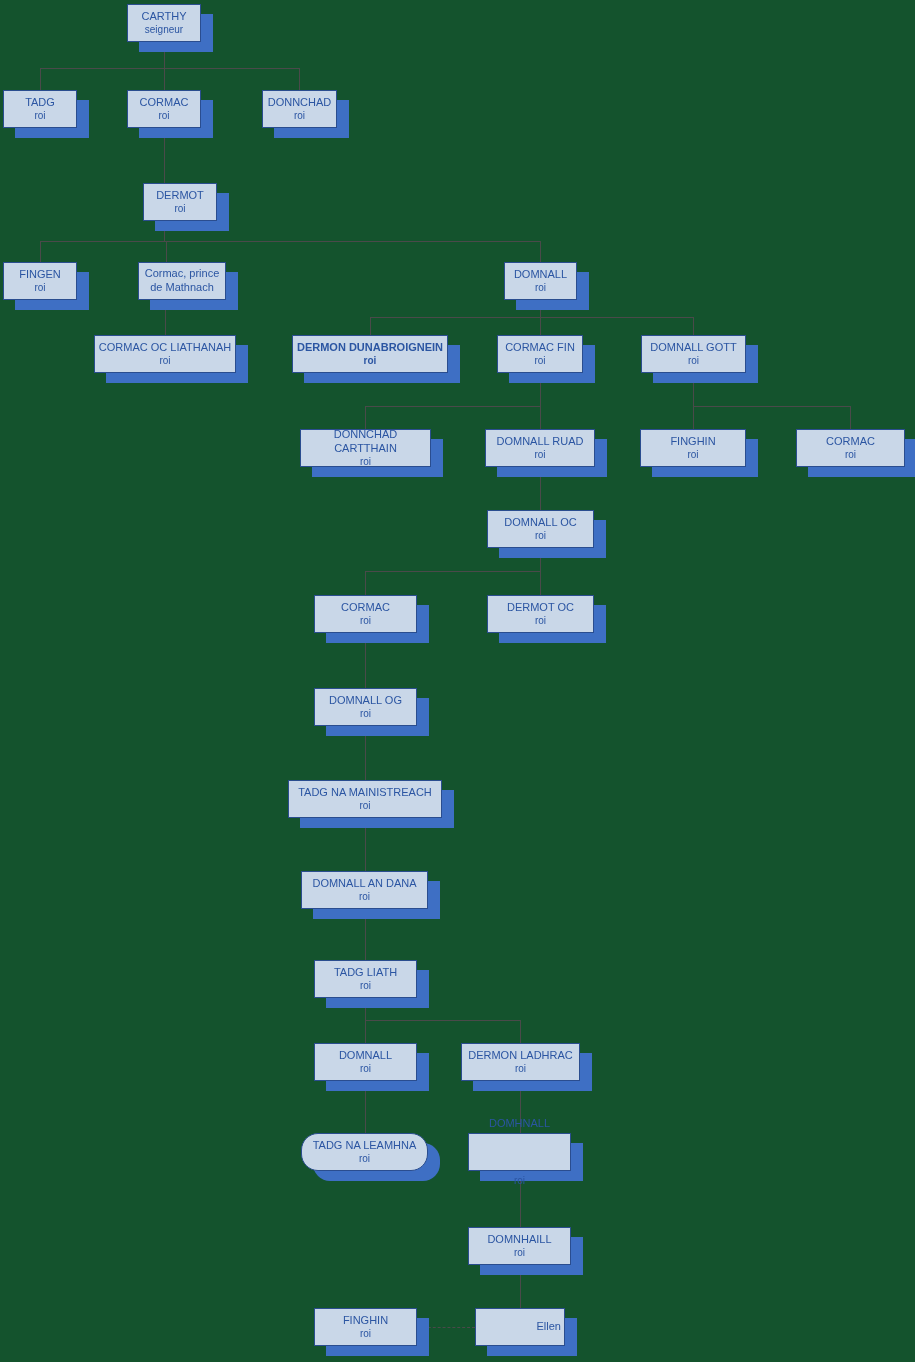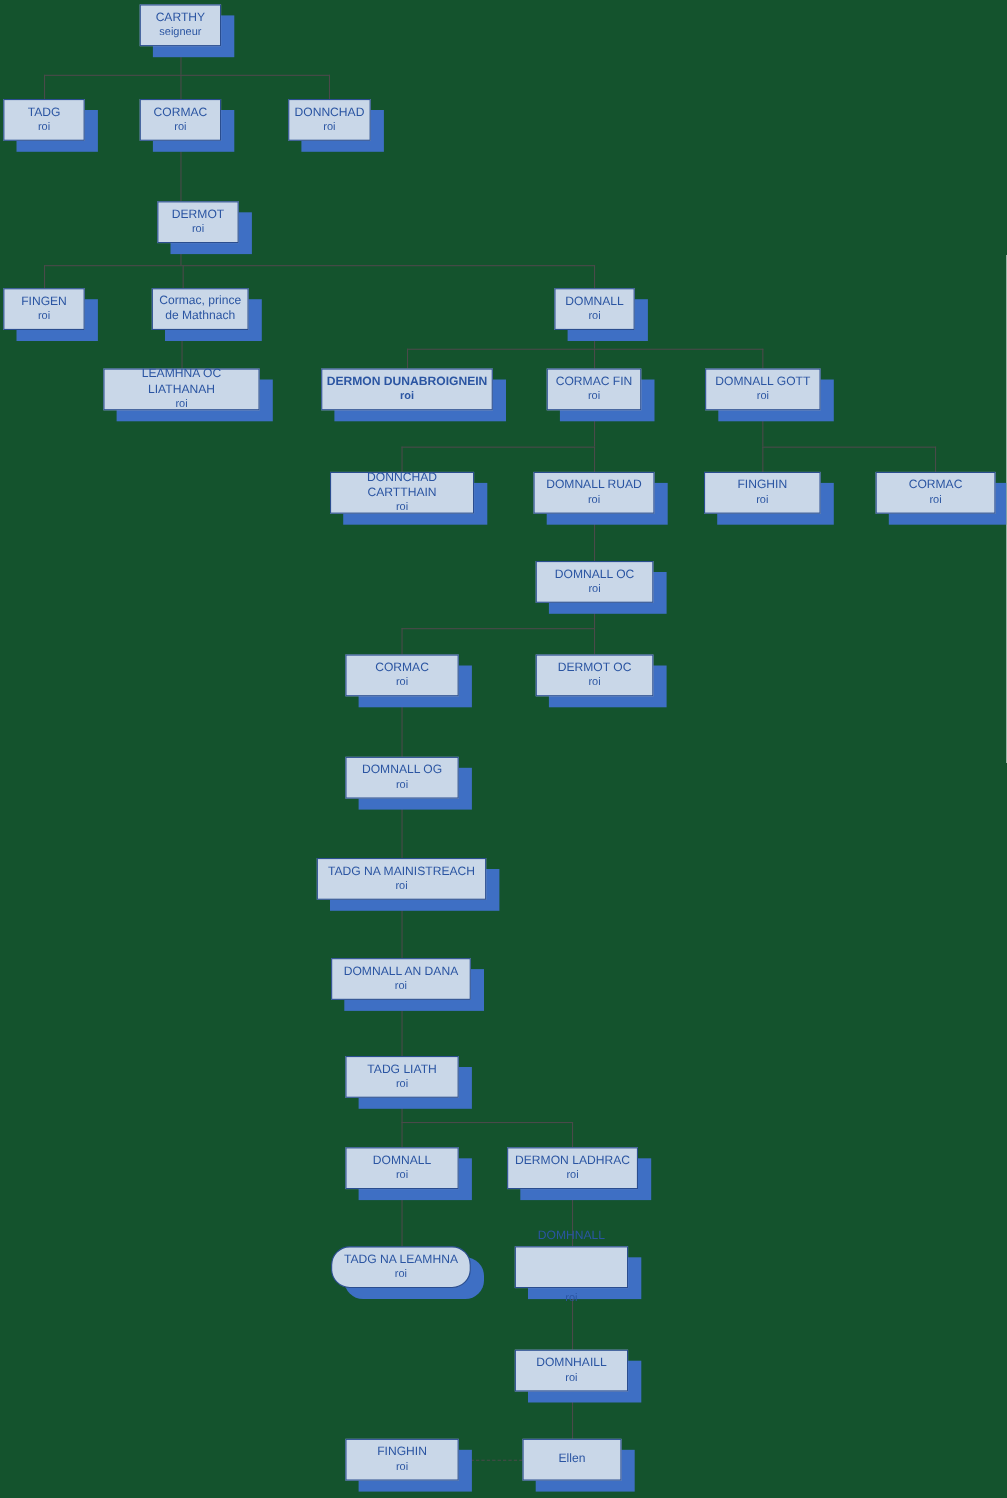--- a/index.html
+++ b/index.html
@@ -112,21 +112,21 @@
       <div class="node-sub">roi</div>
     </div>
     <div class="node" style="left: 122px; top: 262px; width: 88px; height: 38px; margin-left: 16px;">
       <div class="node-label">Cormac, prince de Mathnach</div>
     </div>
     <div class="node" style="left: 504px; top: 262px; width: 73px; height: 38px;">
       <div class="node-label">DOMNALL</div>
       <div class="node-sub">roi</div>
     </div>
     <div class="node" style="left: 94px; top: 335px; width: 142px; height: 38px;">
-      <div class="node-label">LEAMHNA OC LIATHANAH</div>
+      <div class="node-label">CORMAC OC LIATHANAH</div>
       <div class="node-sub">roi</div>
     </div>
     <div class="node" style="left: 292px; top: 335px; width: 156px; height: 38px; font-weight: bold;">
       <div class="node-label">DERMON DUNABROIGNEIN</div>
       <div class="node-sub">roi</div>
     </div>
     <div class="node" style="left: 497px; top: 335px; width: 86px; height: 38px;">
       <div class="node-label">CORMAC FIN</div>
       <div class="node-sub">roi</div>
     </div>
@@ -195,16 +195,16 @@
       <div class="node-sub">roi</div>
     </div>
     <div class="node" style="left: 468px; top: 1227px; width: 103px; height: 38px;">
       <div class="node-label">DOMNHAILL</div>
       <div class="node-sub">roi</div>
     </div>
     <div class="node" style="left: 314px; top: 1308px; width: 103px; height: 38px;">
       <div class="node-label">FINGHIN</div>
       <div class="node-sub">roi</div>
     </div>
-    <div class="node" style="left: 475px; top: 1308px; width: 90px; height: 38px;">
+    <div class="node" style="left: 475px; top: 1308px; width: 90px; height: 38px; align-items: flex-end;">
       <div class="node-label">Ellen</div>
     </div>
   </div>
 
 </body></html>

